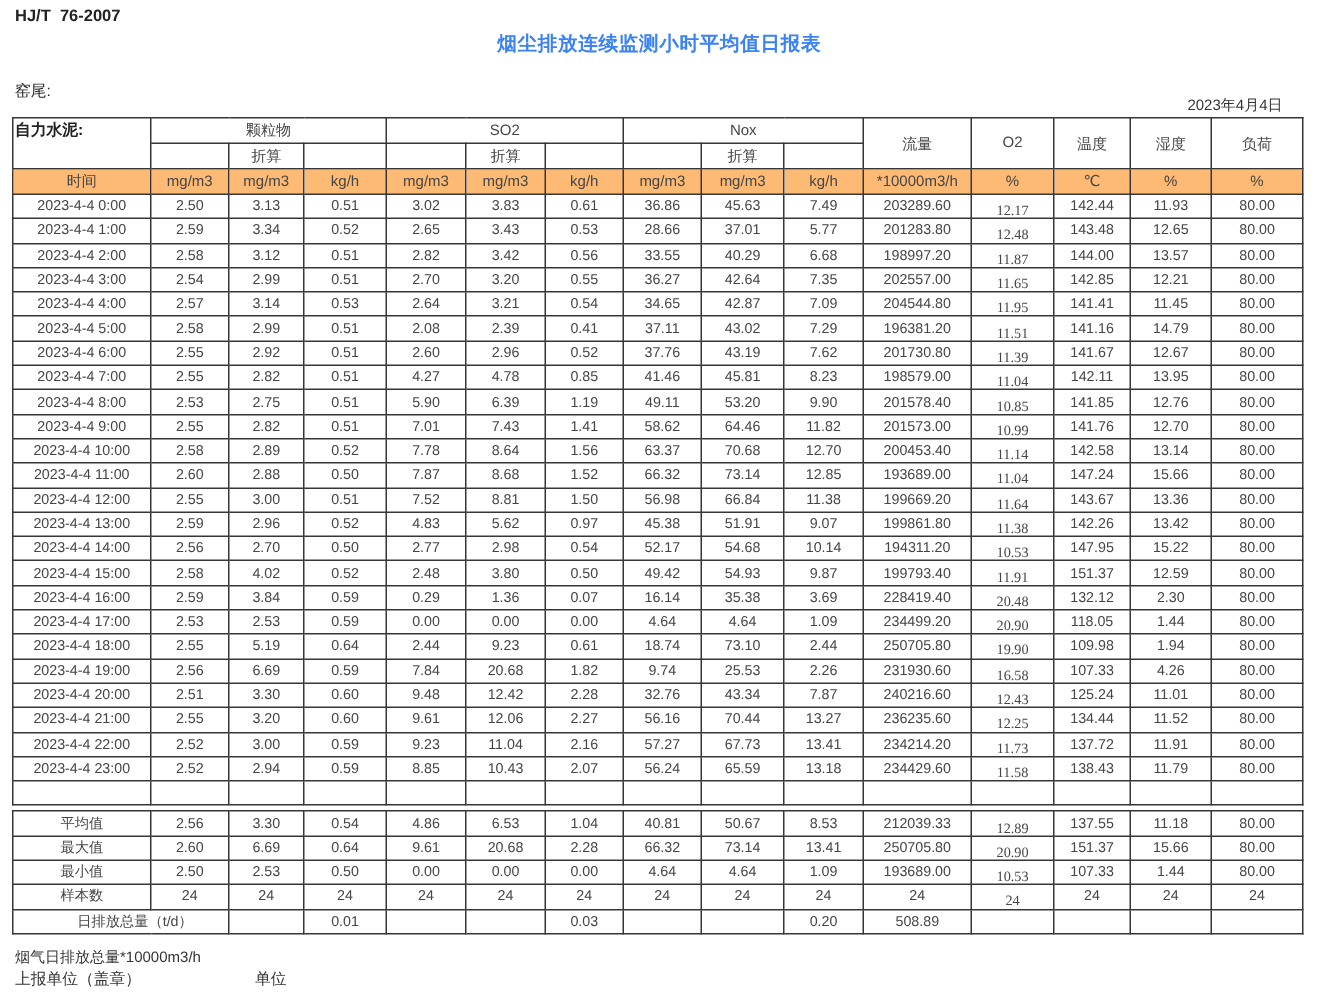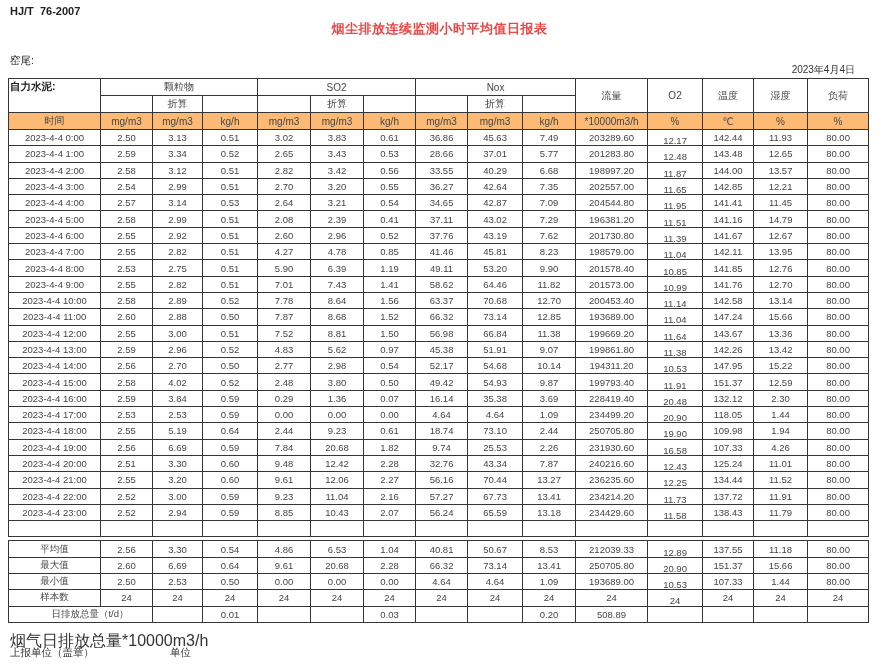--- a/index.html
+++ b/index.html
@@ -4,44 +4,44 @@
 <style>
   * { margin:0; padding:0; box-sizing:border-box; }
   html,body { width:879px; height:666px; overflow:hidden; }
   body {
     background:#ffffff;
     font-family:"Liberation Sans","DejaVu Sans",sans-serif;
     color:#3f3f3f;
     position:relative;
   }
   .std-code { position:absolute; left:10px; top:5px; font-weight:bold; font-size:11px; white-space:pre; color:#222; }
-  .page-title { position:absolute; left:0; right:0; top:20px; text-align:center; font-weight:bold; font-size:13px; letter-spacing:0.5px; color:#ef4444; }
+  .page-title { position:absolute; left:0; right:0; top:20px; text-align:center; font-weight:bold; font-size:13px; letter-spacing:0.5px; color:#3b82f6; }
   .company { position:absolute; left:10px; top:40px; font-weight:bold; font-size:10.5px; color:#222;margin-top:40px; }
   .site { position:absolute; left:10px; top:54px; font-weight:normal; font-size:10.5px; color:#222;text-align:center; }
   .report-date { position:absolute; right:24px; top:63px; font-size:10px; color:#333;margin-left:28px; }
 
   table.report {
     position:absolute; left:8px; top:78px;
     width:861px; table-layout:fixed;
     border-collapse:collapse;
   }
   table.report td {
     border:1px solid #363636;
     text-align:center; vertical-align:middle;
     font-size:9.5px; height:16.3px;
     white-space:nowrap; overflow:hidden;
     color:#454545;
   }
   table.report thead td { height:17px; font-size:10px; }
   tr.units-row td { background:#fdba74; height:16px; font-size:9.5px; }
   tr.gap-row td { border:none; height:4px; }
   td.label-left { text-align:left; padding-left:19px; }
-  td.o2 > span { display:inline-block; transform:translateY(3px); }
+  td.o2 > span { display:inline-block; transform:translateY(3px);font-family:Liberation Serif, serif; }
 
-  .footer-note1 { position:absolute; left:10px; top:631px; font-size:16px; color:#333; }
+  .footer-note1 { position:absolute; left:10px; top:631px; font-size:10px; color:#333; }
   .footer-note2 { position:absolute; left:10px; top:646px; font-size:10.5px; color:#333; }
   .footer-unit  { position:absolute; left:170px; top:646px; font-size:10.5px; color:#333; }
 </style>
 </head>
 <body>
 
 <div class="std-code">HJ/T  76-2007</div>
 <div class="page-title">烟尘排放连续监测小时平均值日报表</div>
 <div class="company">自力水泥:</div>
 <div class="site">窑尾:</div>

